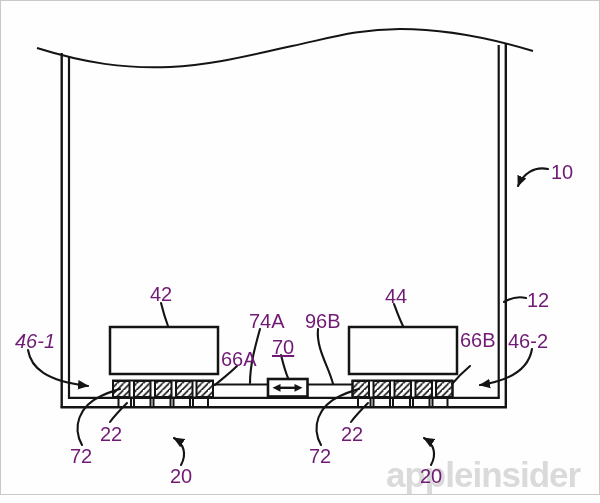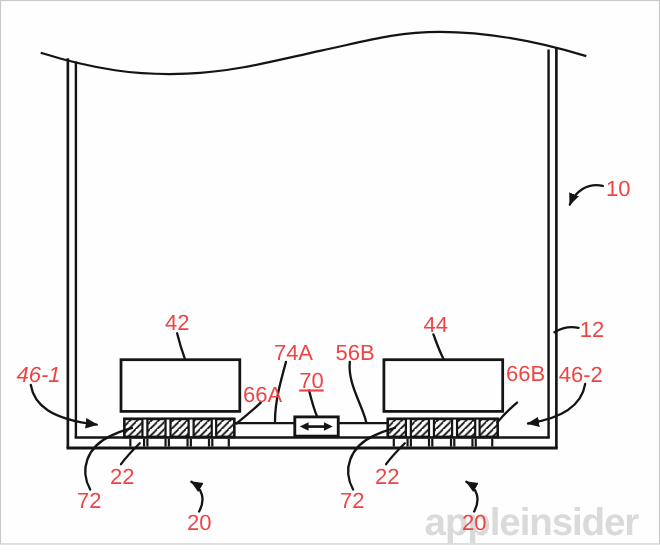--- a/index.html
+++ b/index.html
@@ -6,21 +6,21 @@
   #canvas{
     position:relative;width:600px;height:503px;background:#ffffff;overflow:hidden;
     font-family:"Liberation Sans","DejaVu Sans",sans-serif;
   }
   #frame{
     position:absolute;left:0;top:0;width:598px;height:493px;
     border:1px solid #c9c9c9;z-index:0;background:#fefefe;
   }
   #art{position:absolute;left:0;top:0;z-index:2;}
   .ref{
-    position:absolute;z-index:3;color:#ef4444;font-size:20px;line-height:20px;
+    position:absolute;z-index:3;color:#701a75;font-size:20px;line-height:20px;
     letter-spacing:0px;white-space:nowrap;
   }
   #watermark{
     position:absolute;left:386px;top:455px;z-index:1;
     font-size:35px;font-weight:bold;letter-spacing:-1px;color:#dadada;
     font-family:"Liberation Sans","DejaVu Sans",sans-serif;
   }
 </style>
 </head>
 <body>
@@ -133,21 +133,21 @@
   <div class="ref" style="left:551px;top:162px;">10</div>
   <div class="ref" style="left:527px;top:290px;">12</div>
   <div class="ref" style="left:150px;top:284px;">42</div>
   <div class="ref" style="left:385px;top:286px;text-align:right;">44</div>
   <div class="ref" style="left:15px;top:331px;font-style:italic;">46-1</div>
   <div class="ref" style="left:508px;top:331px;">46-2</div>
   <div class="ref" style="left:221px;top:349px;">66A</div>
   <div class="ref" style="left:460px;top:330px;">66B</div>
   <div class="ref" style="left:272px;top:337px;text-decoration:underline;">70</div>
   <div class="ref" style="left:249px;top:311px;">74A</div>
-  <div class="ref" style="left:305px;top:311px;">56B</div>
+  <div class="ref" style="left:305px;top:311px;">96B</div>
   <div class="ref" style="left:100px;top:424px;">22</div>
   <div class="ref" style="left:341px;top:424px;">22</div>
   <div class="ref" style="left:70px;top:446px;">72</div>
   <div class="ref" style="left:309px;top:446px;">72</div>
   <div class="ref" style="left:170px;top:466px;">20</div>
   <div class="ref" style="left:420px;top:466px;">20</div>
 
 </div>
 
 </body></html>

